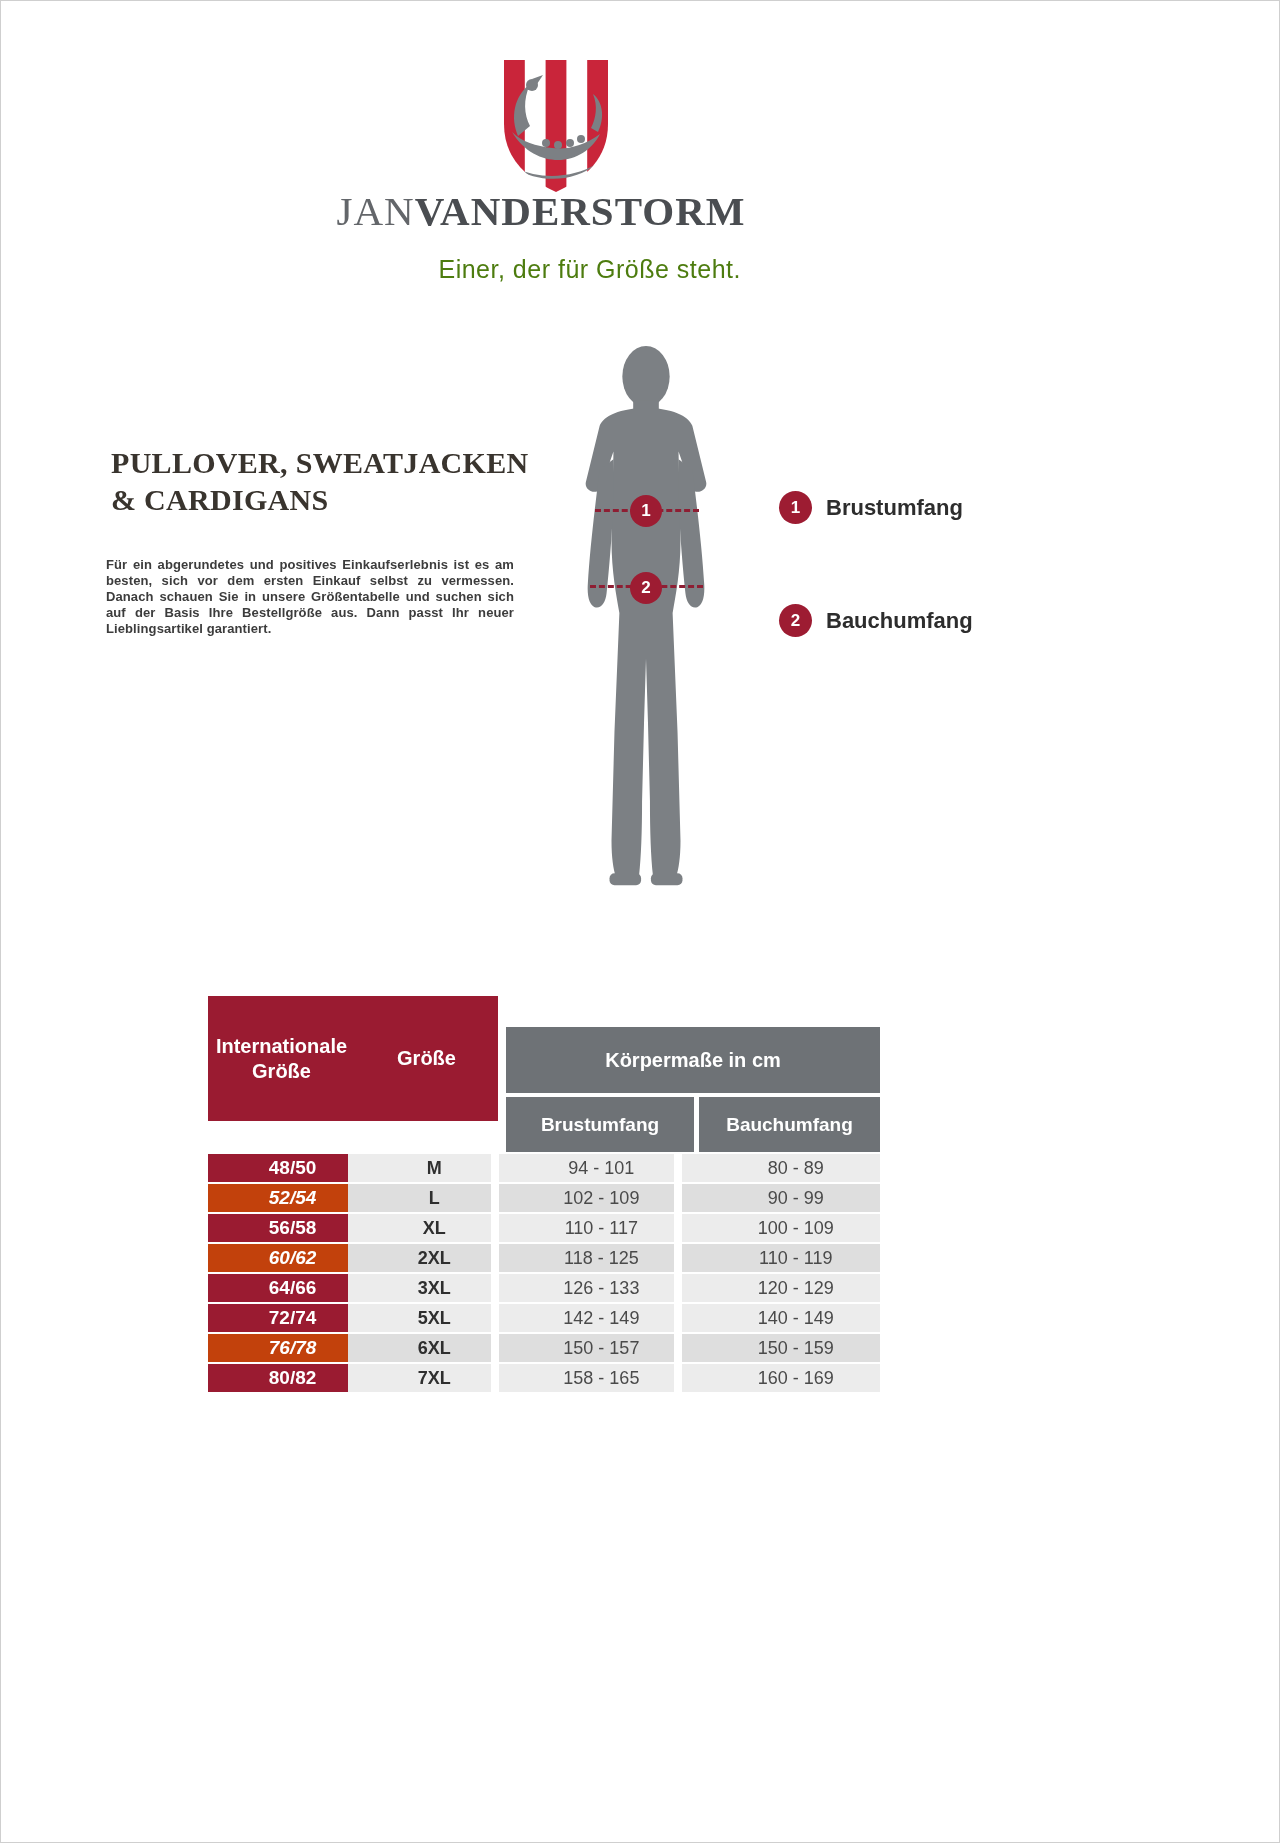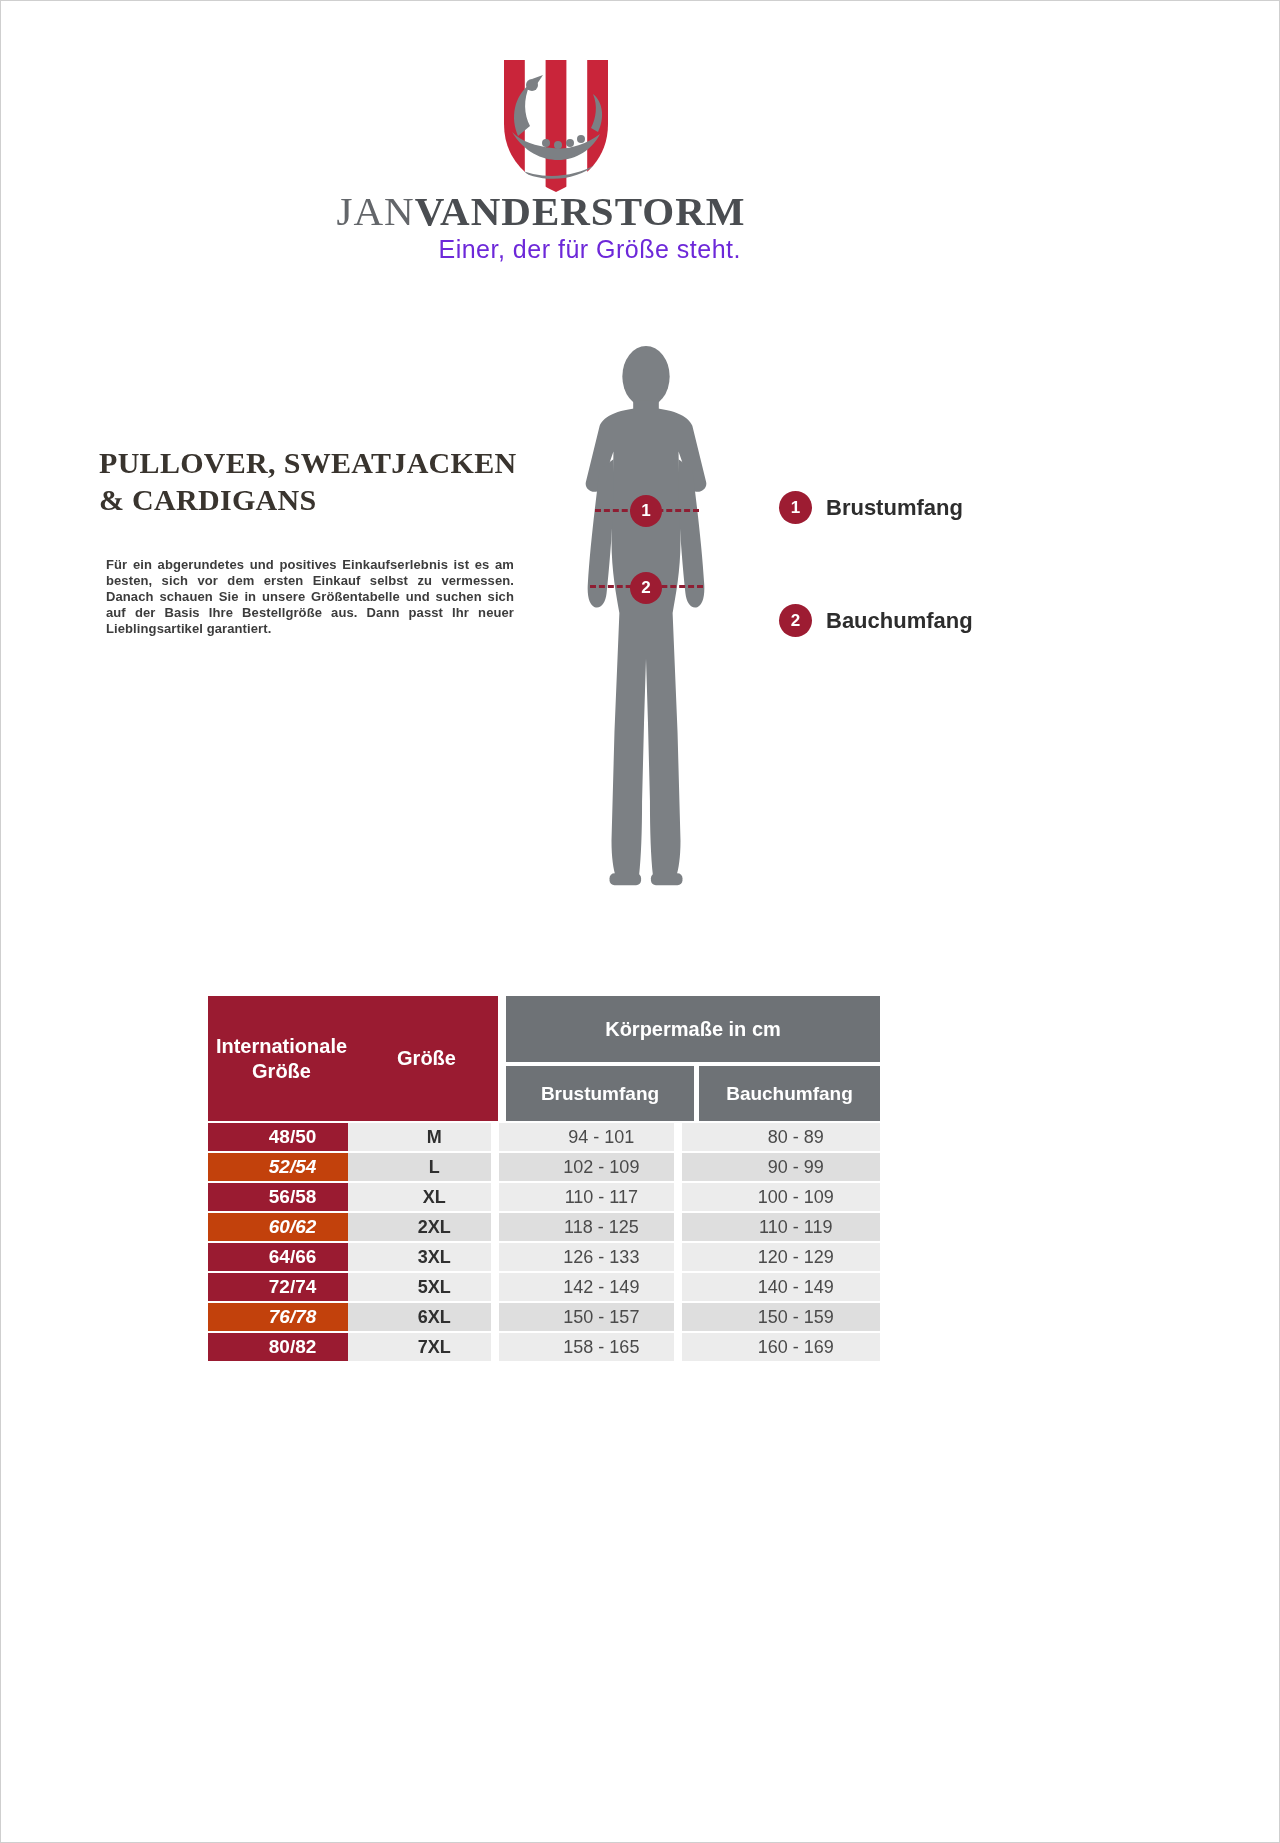--- a/index.html
+++ b/index.html
@@ -10,26 +10,26 @@
   }
   
   .logo{position:absolute;left:495px;top:55px;width:120px;height:140px;}
   .brand{
     position:absolute;left:140px;top:186px;width:800px;text-align:center;
     font-family:"Liberation Serif",serif;font-size:41px;letter-spacing:1px;white-space:nowrap;
   }
   .brand-light{font-weight:400;color:#63666a;}
   .brand-bold{font-weight:700;color:#4a4d51;}
   .tagline{
-    position:absolute;left:0;top:234px;width:740px;text-align:right;
-    font-size:25px;color:#6d28d9;letter-spacing:0.5px;
+    position:absolute;left:0;top:254px;width:740px;text-align:right;
+    font-size:25px;color:#4d7c0f;letter-spacing:0.5px;
   }
   
   .heading{
-    position:absolute;left:98px;top:444px;margin:0;
+    position:absolute;left:110px;top:444px;margin:0;
     font-family:"Liberation Serif",serif;font-size:30px;font-weight:700;
     color:#39342e;line-height:1.22;letter-spacing:0.3px;
   }
   .intro-text{
     position:absolute;left:105px;top:556px;width:408px;margin:0;
     font-size:13px;line-height:1.23;font-weight:600;color:#3c3c3c;
     text-align:justify;letter-spacing:0.1px;
   }
   
   .figure-svg{position:absolute;left:552px;top:342px;}
@@ -58,21 +58,21 @@
   .thead{display:flex;}
   .h-maroon{
     background:#9a1b31;color:#fff;font-weight:700;font-size:20px;
     display:flex;align-items:center;justify-content:center;text-align:center;height:125px;
   }
   .h-groesse{width:143px;}
   .h-int{width:147px;line-height:1.25;}
   .h-right{width:374px;margin-left:8px;}
   .h-koerper{
     background:#6e7276;color:#fff;font-weight:700;font-size:20px;height:66px;
-    display:flex;align-items:center;justify-content:center;
+    display:flex;align-items:center;justify-content:center;margin-top:31px;
   }
   .h-sub-row{display:flex;margin-top:4px;}
   .h-sub{
     background:#6e7276;color:#fff;font-weight:700;font-size:19px;height:55px;
     display:flex;align-items:center;justify-content:center;
   }
   .h-brust{width:188px;}
   .h-bauch{width:181px;margin-left:5px;}
   .trow{display:flex;margin-top:2px;height:28px;}
   .c{display:flex;align-items:center;justify-content:center;font-size:18px;padding-left:29px;}

